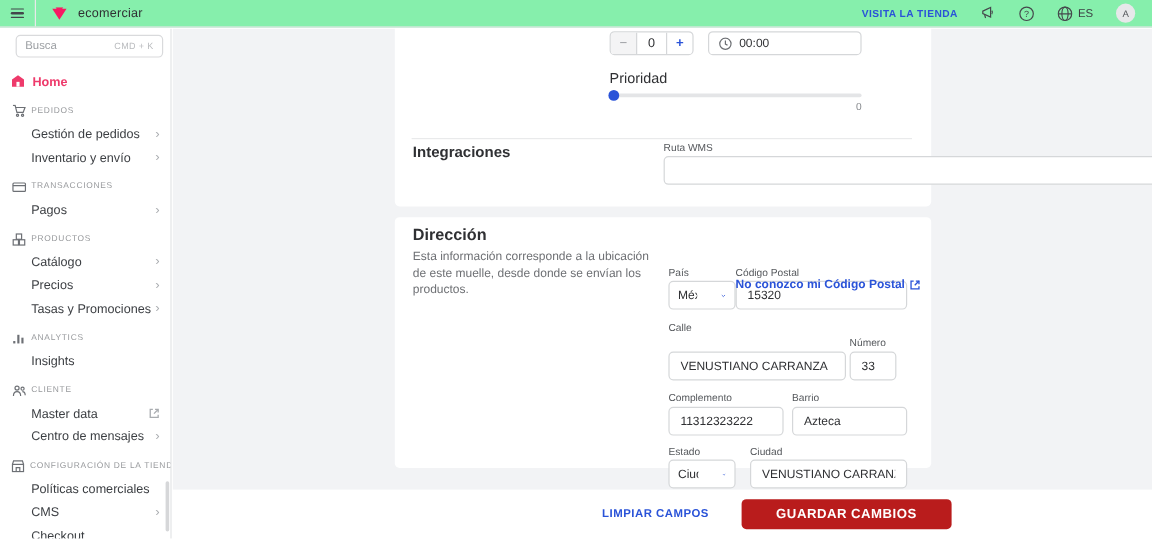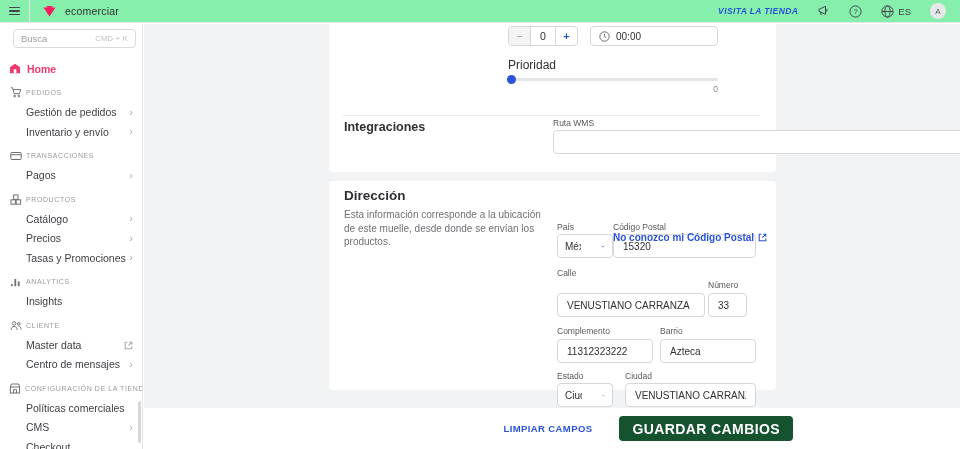--- a/index.html
+++ b/index.html
@@ -10,21 +10,21 @@
   
   .topbar{position:absolute;top:0;left:0;right:0;height:23px;background:#86efac;
           border-bottom:1px solid #e3e4e6;display:flex;align-items:center;justify-content:space-between;z-index:30;}
   .tb-left{display:flex;align-items:center;height:100%;}
   .tb-burger{width:30px;height:100%;display:flex;align-items:center;justify-content:center;cursor:pointer;border-right:1px solid #e8e9ea;}
   .burger{width:11px;}
   .burger div{height:1.6px;background:#43464a;margin:2px 0;border-radius:1px;}
   .tb-logo{margin:0 9px 0 13px;display:flex;align-items:center;}
   .tb-brand{font-size:10.5px;color:#2f3033;letter-spacing:.2px;}
   .tb-right{display:flex;align-items:center;gap:19px;padding-right:14px;}
-  .tb-visit{font-size:8.5px;font-weight:bold;color:#2a53d8;letter-spacing:.4px;cursor:pointer;font-style:italic;}
+  .tb-visit{font-size:8.5px;font-weight:bold;color:#2a53d8;letter-spacing:.4px;cursor:pointer;}
   .tb-ic{display:flex;align-items:center;cursor:pointer;}
   .tb-globe{display:flex;align-items:center;gap:4px;font-size:9.5px;color:#3c3f43;}
   .tb-avatar{width:16px;height:16px;border-radius:50%;background:#e7e8ea;color:#55585c;
              font-size:8px;display:flex;align-items:center;justify-content:center;cursor:pointer;}
 
   
   .sidebar{position:absolute;top:24px;left:0;width:143px;bottom:0;background:#fff;
            border-right:1px solid #e3e4e6;z-index:20;overflow:hidden;}
   .search{position:absolute;top:5px;left:13px;right:6px;height:19px;border:1px solid #d9dadc;border-radius:4px;
           display:flex;align-items:center;justify-content:space-between;padding:0 7px;background:#fff;}
@@ -78,22 +78,22 @@
 
   .addr-heading{position:absolute;left:15px;top:7px;font-size:13.5px;font-weight:bold;color:#2f3033;}
   .addr-desc{position:absolute;left:15px;top:27px;width:203px;font-size:10px;line-height:1.35;color:#6e7074;}
   .abs{position:absolute;margin-top:31px;}
   .cp-link{position:absolute;left:284px;top:51px;display:flex;align-items:center;gap:4px;
            font-size:10px;font-weight:bold;color:#2a53d8;cursor:pointer;}
 
   .footer-actions{position:absolute;right:167px;top:416px;display:flex;align-items:center;gap:21px;}
   .btn-clear{font-size:9.5px;font-weight:bold;color:#2a53d8;letter-spacing:.4px;cursor:pointer;background:none;border:none;
              font-family:"Liberation Sans",sans-serif;}
-  .btn-save{height:25px;padding:0 13px;background:#14532d;color:#fff;border:none;border-radius:4px;
-            font-size:14px;font-weight:bold;letter-spacing:.4px;cursor:pointer;font-family:"Liberation Sans",sans-serif;}
+  .btn-save{height:25px;padding:0 29px;background:#b91c1c;color:#fff;border:none;border-radius:4px;
+            font-size:11px;font-weight:bold;letter-spacing:.4px;cursor:pointer;font-family:"Liberation Sans",sans-serif;}
 </style>
 </head>
 <body>
 
 <div class="app">
 
   <div class="topbar">
     <div class="tb-left">
       <div class="tb-burger">
         <div class="burger">

